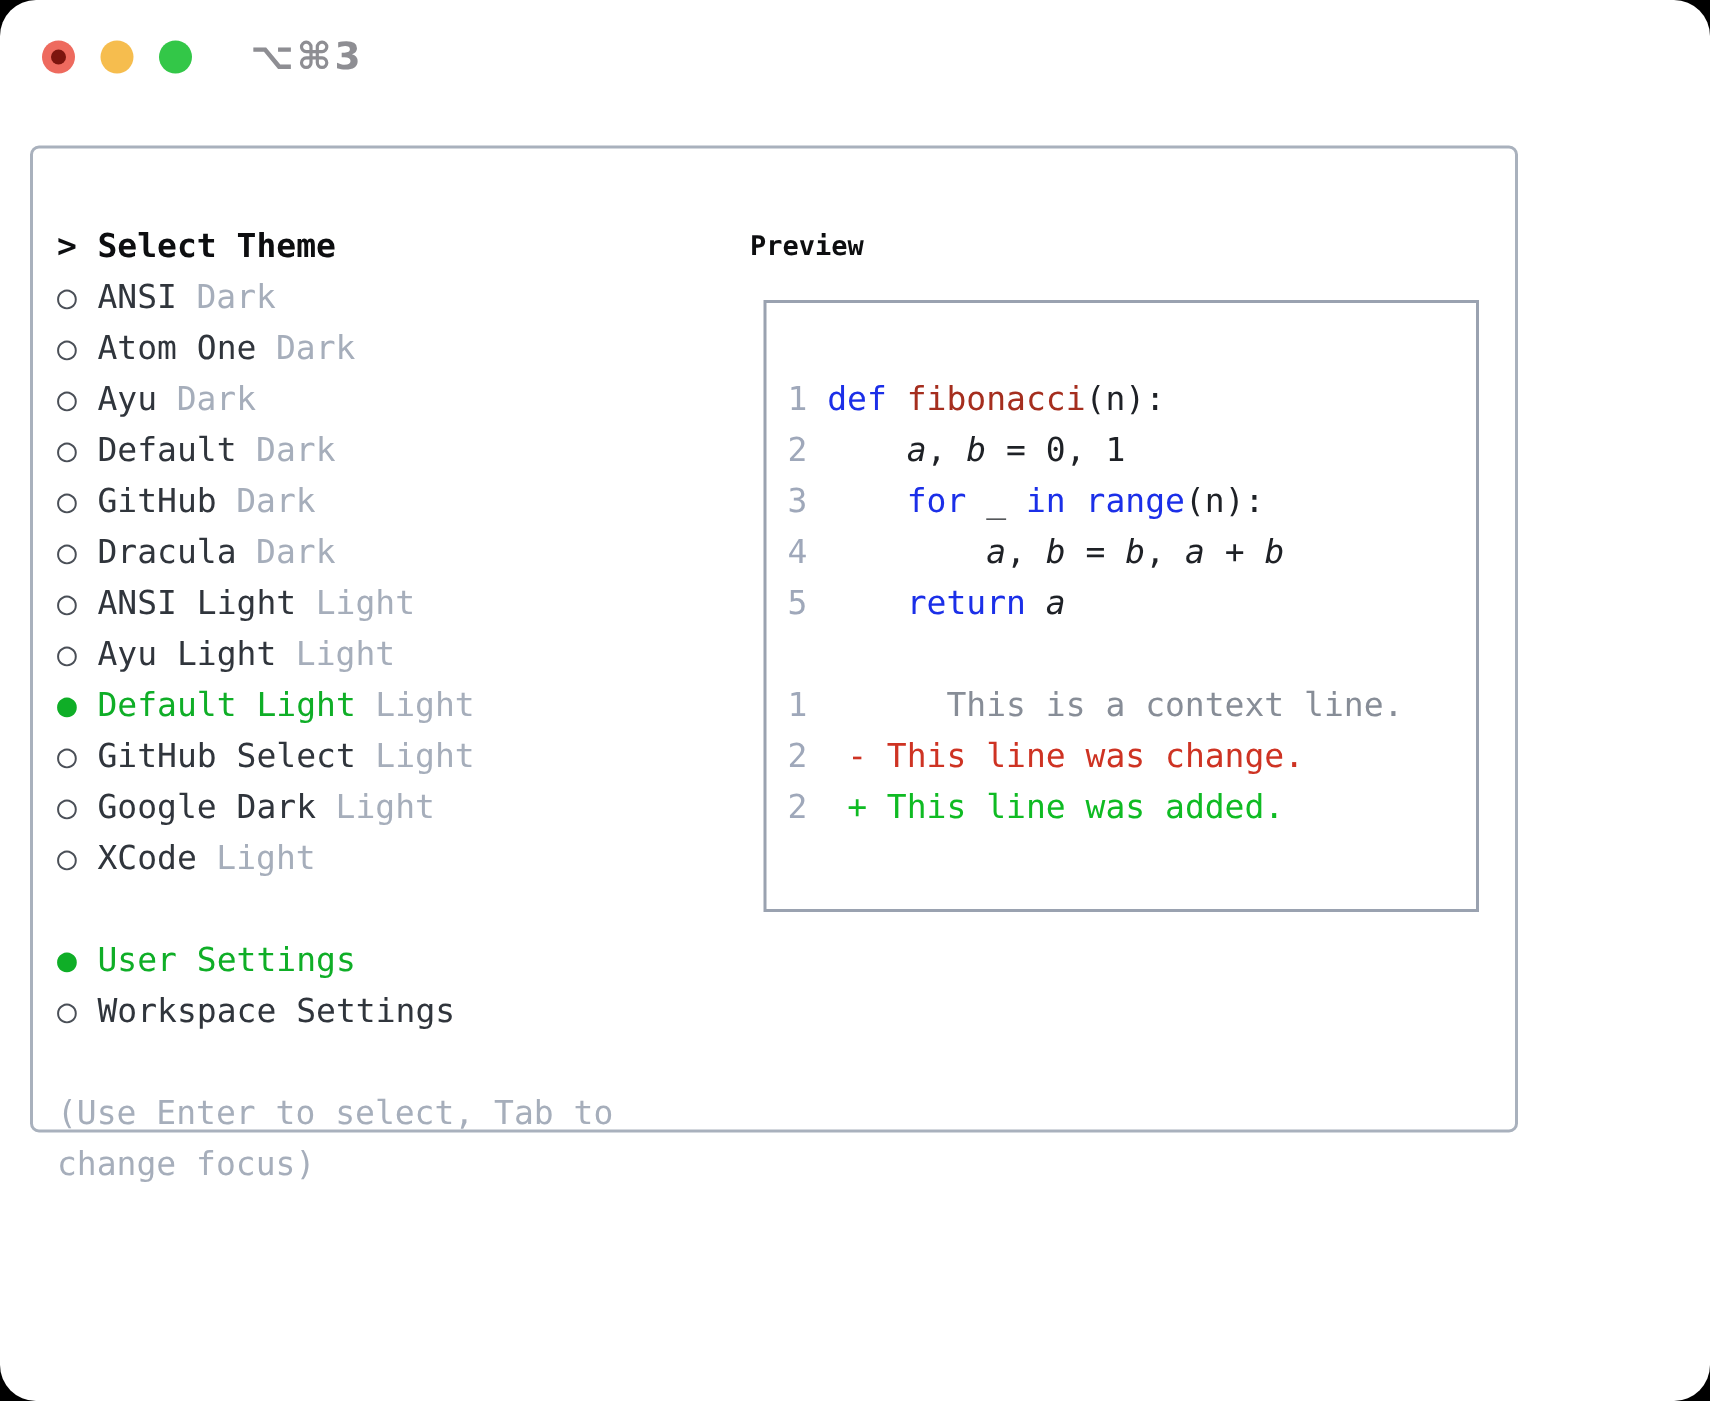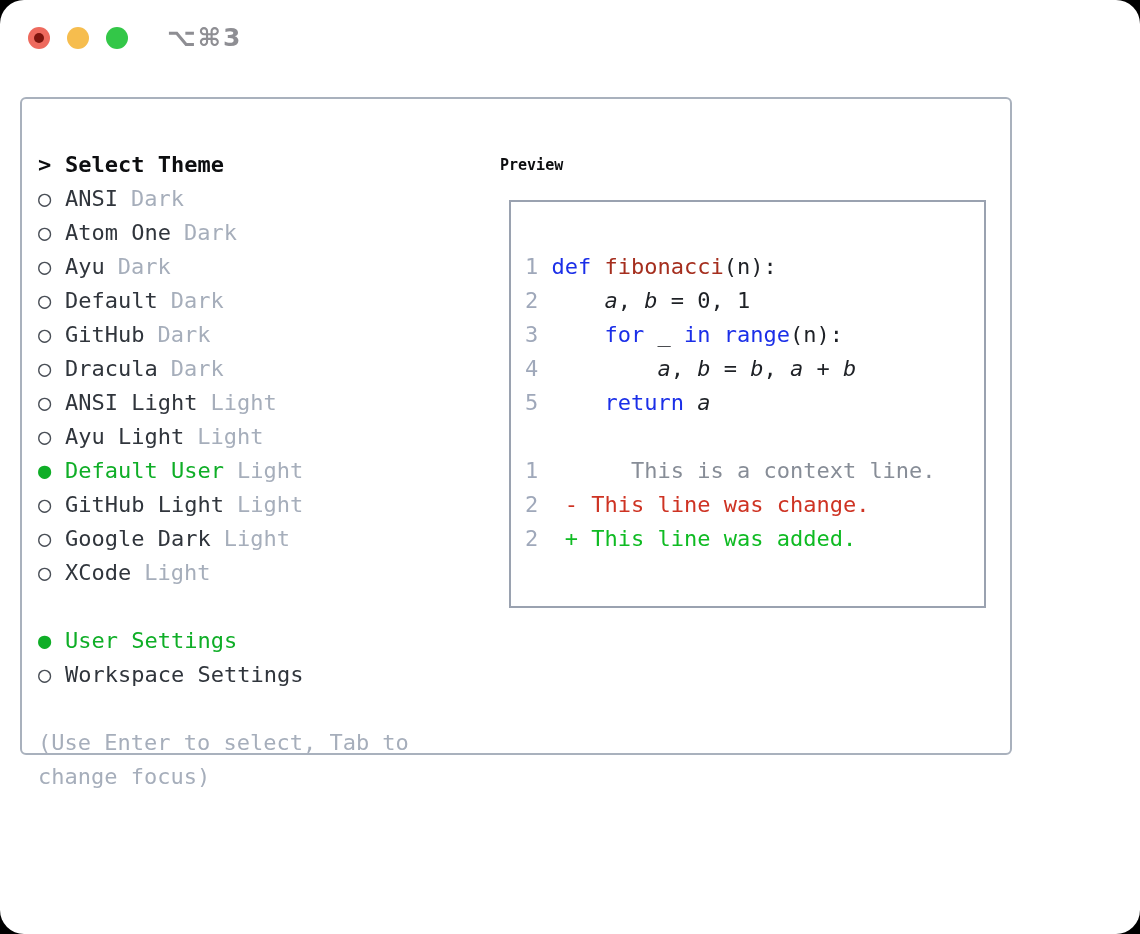--- a/index.html
+++ b/index.html
@@ -49,21 +49,21 @@
   .hdr { font-weight: 700; color: #0d0e10; }
   .hdr .mk { color: #0d0e10; }
   .sub-hdr { color: #15171a; }
   .selected .mk, .selected .nm { color: #0fae27; }
   .help-line { color: #a6aebb; }
 
   
   .preview-title {
     position: absolute; left: 478px; top: 49px;
     height: 34px; line-height: 34px;
-    font-size: 15px; font-weight: 700; color: #0d0e10;
+    font-size: 18px; font-weight: 700; color: #0d0e10;
   }
   .preview-box {
     position: absolute; left: 487px; top: 101px;
     width: 477px; height: 408px;
     border: 2px solid #9aa2b0; background: #fff;
   }
   .code { padding: 48px 3px 0 14px; font-size: 22px; line-height: 34px; }
   .code-line { height: 34px; white-space: pre; }
 
   .c-ln  { color: #9fa8ba; }
@@ -93,22 +93,22 @@
       <div class="row hdr"><span class="mk">&gt;</span><span>Select Theme</span></div>
 
       <div class="row"><span class="mk">○</span><span class="nm">ANSI</span><span class="sx">Dark</span></div>
       <div class="row"><span class="mk">○</span><span class="nm">Atom One</span><span class="sx">Dark</span></div>
       <div class="row"><span class="mk">○</span><span class="nm">Ayu</span><span class="sx">Dark</span></div>
       <div class="row"><span class="mk">○</span><span class="nm">Default</span><span class="sx">Dark</span></div>
       <div class="row"><span class="mk">○</span><span class="nm">GitHub</span><span class="sx">Dark</span></div>
       <div class="row"><span class="mk">○</span><span class="nm">Dracula</span><span class="sx">Dark</span></div>
       <div class="row"><span class="mk">○</span><span class="nm">ANSI Light</span><span class="sx">Light</span></div>
       <div class="row"><span class="mk">○</span><span class="nm">Ayu Light</span><span class="sx">Light</span></div>
-      <div class="row selected"><span class="mk">●</span><span class="nm">Default User</span><span class="sx">Light</span></div>
-      <div class="row"><span class="mk">○</span><span class="nm">GitHub Light</span><span class="sx">Light</span></div>
+      <div class="row selected"><span class="mk">●</span><span class="nm">Default Light</span><span class="sx">Light</span></div>
+      <div class="row"><span class="mk">○</span><span class="nm">GitHub Select</span><span class="sx">Light</span></div>
       <div class="row"><span class="mk">○</span><span class="nm">Google Dark</span><span class="sx">Light</span></div>
       <div class="row"><span class="mk">○</span><span class="nm">XCode</span><span class="sx">Light</span></div>
 
       <div class="row"></div>
 
       <div class="row selected"><span class="mk">●</span><span class="nm">User Settings</span></div>
       <div class="row"><span class="mk">○</span><span class="nm">Workspace Settings</span></div>
 
       <div class="row"></div>
 

